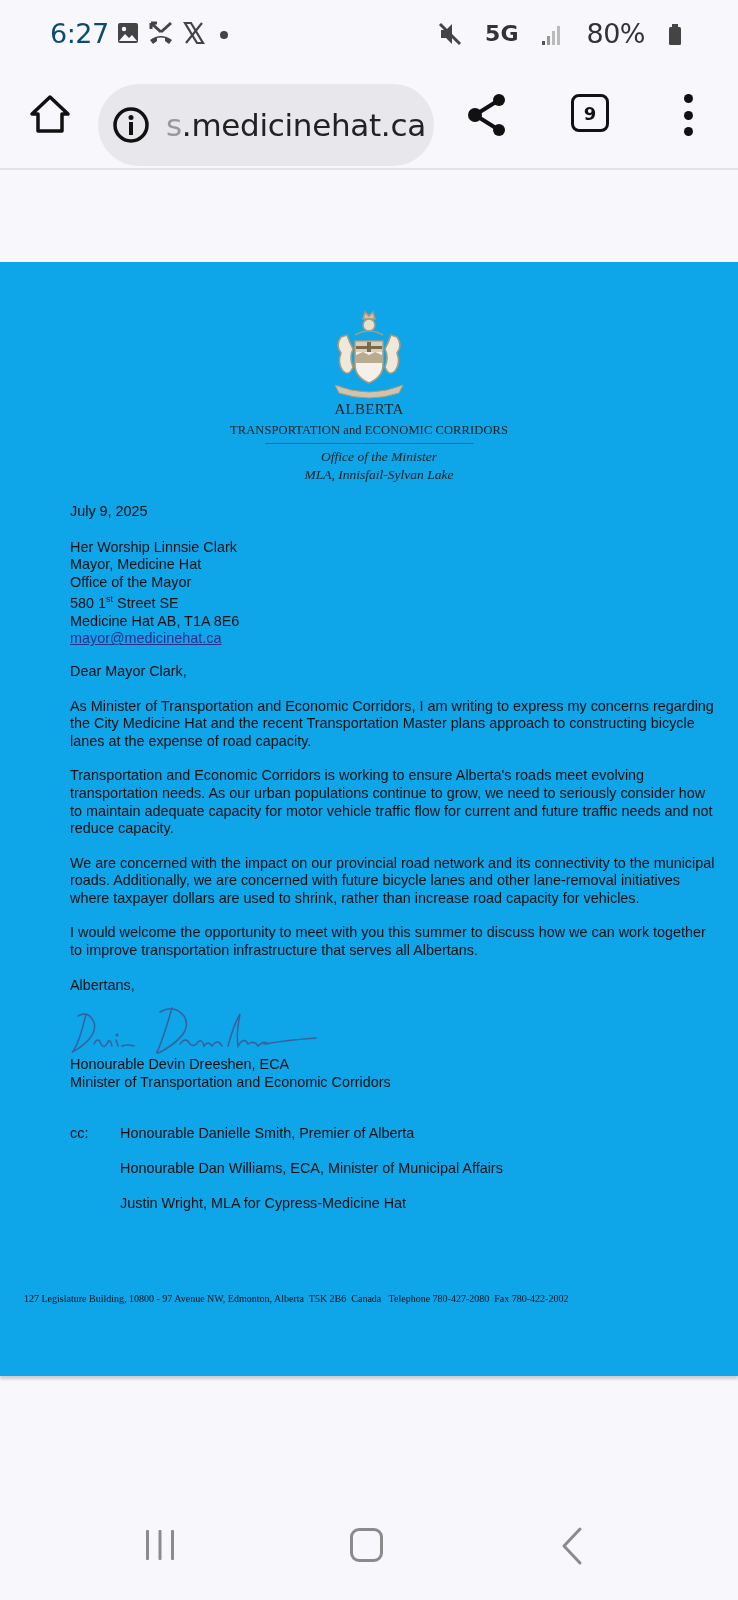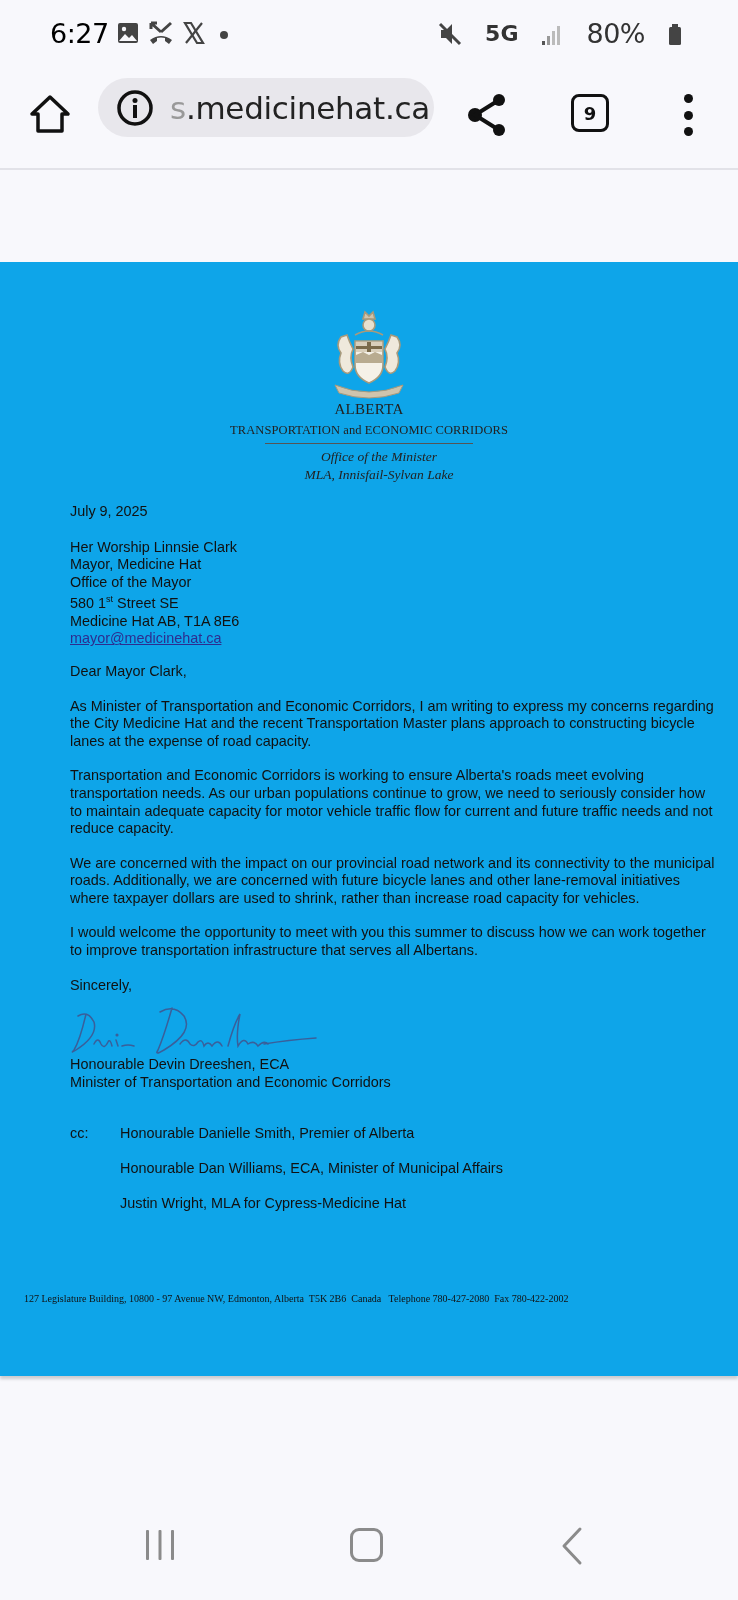--- a/index.html
+++ b/index.html
@@ -1,30 +1,30 @@
 <!DOCTYPE html>
 <html><head>
 <meta charset="utf-8">
 <style>
   * { box-sizing: border-box; margin: 0; padding: 0; }
   html, body { width: 738px; height: 1600px; background: #f8f8fc; overflow: hidden; }
   body { position: relative; font-family: "Liberation Sans", sans-serif; color: #111; }
 
   
   .status-bar { position: absolute; top: 0; left: 0; width: 738px; height: 70px; background: #f8f8fc; }
-  .sb-time { position: absolute; left: 50px; top: 18px; font-size: 27px; color: #000000; font-family: "DejaVu Sans", sans-serif; letter-spacing: -0.5px; }
+  .sb-time { position: absolute; left: 50px; top: 18px; font-size: 27px; color: #0c4a6e; font-family: "DejaVu Sans", sans-serif; letter-spacing: -0.5px; }
   .sb-icons-left { position: absolute; left: 116px; top: 20px; display: flex; gap: 8px; align-items: center; }
   .sb-icons-right { position: absolute; right: 56px; top: 18px; display: flex; gap: 23px; align-items: center; }
   .sb-pct { font-size: 27px; color: #333; font-family: "DejaVu Sans", sans-serif; letter-spacing: -0.5px; }
   .sb-5g { font-size: 22px; font-weight: bold; color: #333; font-family: "DejaVu Sans", sans-serif; }
 
   
   .toolbar { position: absolute; top: 70px; left: 0; width: 738px; height: 100px; background: #f8f8fc; border-bottom: 2px solid #e2e2e8; }
   .home-btn { position: absolute; left: 28px; top: 22px; width: 44px; height: 44px; }
-  .url-pill { position: absolute; left: 98px; top: 8px; width: 336px; height: 59px; border-radius: 41px; background: #e8e7ec; display: flex; align-items: center; justify-content: center; }
+  .url-pill { position: absolute; left: 98px; top: 14px; width: 336px; height: 82px; border-radius: 41px; background: #e8e7ec; display: flex; align-items: center; }
   .info-icon { margin-left: 14px; width: 38px; height: 38px; }
   .url-text { margin-left: 16px; font-size: 31px; color: #222; font-family: "DejaVu Sans", sans-serif; letter-spacing: -0.3px; white-space: nowrap; overflow: hidden; }
   .url-fade { color: #999; }
   .share-btn { position: absolute; left: 466px; top: 22px; width: 42px; height: 46px; }
   .tabs-btn { position: absolute; left: 571px; top: 24px; width: 38px; height: 38px; border: 3.5px solid #111; border-radius: 8px; display: flex; align-items: center; justify-content: center; font-size: 18px; font-weight: bold; font-family: "DejaVu Sans", sans-serif; }
   .menu-btn { position: absolute; left: 676px; top: 24px; width: 24px; height: 42px; display: flex; flex-direction: column; justify-content: space-between; align-items: center; }
   .menu-btn span { width: 9px; height: 9px; background: #111; border-radius: 50%; }
 
   
   .gap-area { position: absolute; top: 172px; left: 0; width: 738px; height: 90px; background: #f8f8fc; }
@@ -168,21 +168,21 @@
       <span class="addr-line email-link">mayor@medicinehat.ca</span>
     </div>
 
     <div class="salutation">Dear Mayor Clark,</div>
 
     <div class="para">As Minister of Transportation and Economic Corridors, I am writing to express my concerns regarding the City Medicine Hat and the recent Transportation Master plans approach to constructing bicycle lanes at the expense of road capacity.</div>
     <div class="para">Transportation and Economic Corridors is working to ensure Alberta's roads meet evolving transportation needs. As our urban populations continue to grow, we need to seriously consider how to maintain adequate capacity for motor vehicle traffic flow for current and future traffic needs and not reduce capacity.</div>
     <div class="para">We are concerned with the impact on our provincial road network and its connectivity to the municipal roads. Additionally, we are concerned with future bicycle lanes and other lane-removal initiatives where taxpayer dollars are used to shrink, rather than increase road capacity for vehicles.</div>
     <div class="para">I would welcome the opportunity to meet with you this summer to discuss how we can work together to improve transportation infrastructure that serves all Albertans.</div>
 
-    <div class="closing">Sincerely,</div>
+    <div class="closing">Albertans,</div>
 
     <svg class="signature" viewBox="0 0 250 56">
       <g fill="none" stroke="#3a5f9a" stroke-width="1.5" stroke-linecap="round">
         <path d="M18 14 Q12 40 6 50 Q2 54 8 50 Q30 36 26 22 Q20 10 10 16"></path>
         <path d="M26 44 Q30 36 33 44 Q36 50 40 42 Q42 38 44 46"></path>
         <path d="M48 40 L50 46"></path>
           <circle cx="49" cy="35" r="0.8" fill="#3a5f9a"></circle>
         <path d="M54 46 Q60 44 66 46"></path>
         <path d="M104 8 Q96 36 90 50 Q86 56 96 50 Q126 32 116 16 Q106 4 92 12"></path>
         <path d="M112 44 Q118 36 122 44 Q126 48 130 42 Q134 38 136 46 Q140 40 144 46 Q150 38 154 46"></path>

